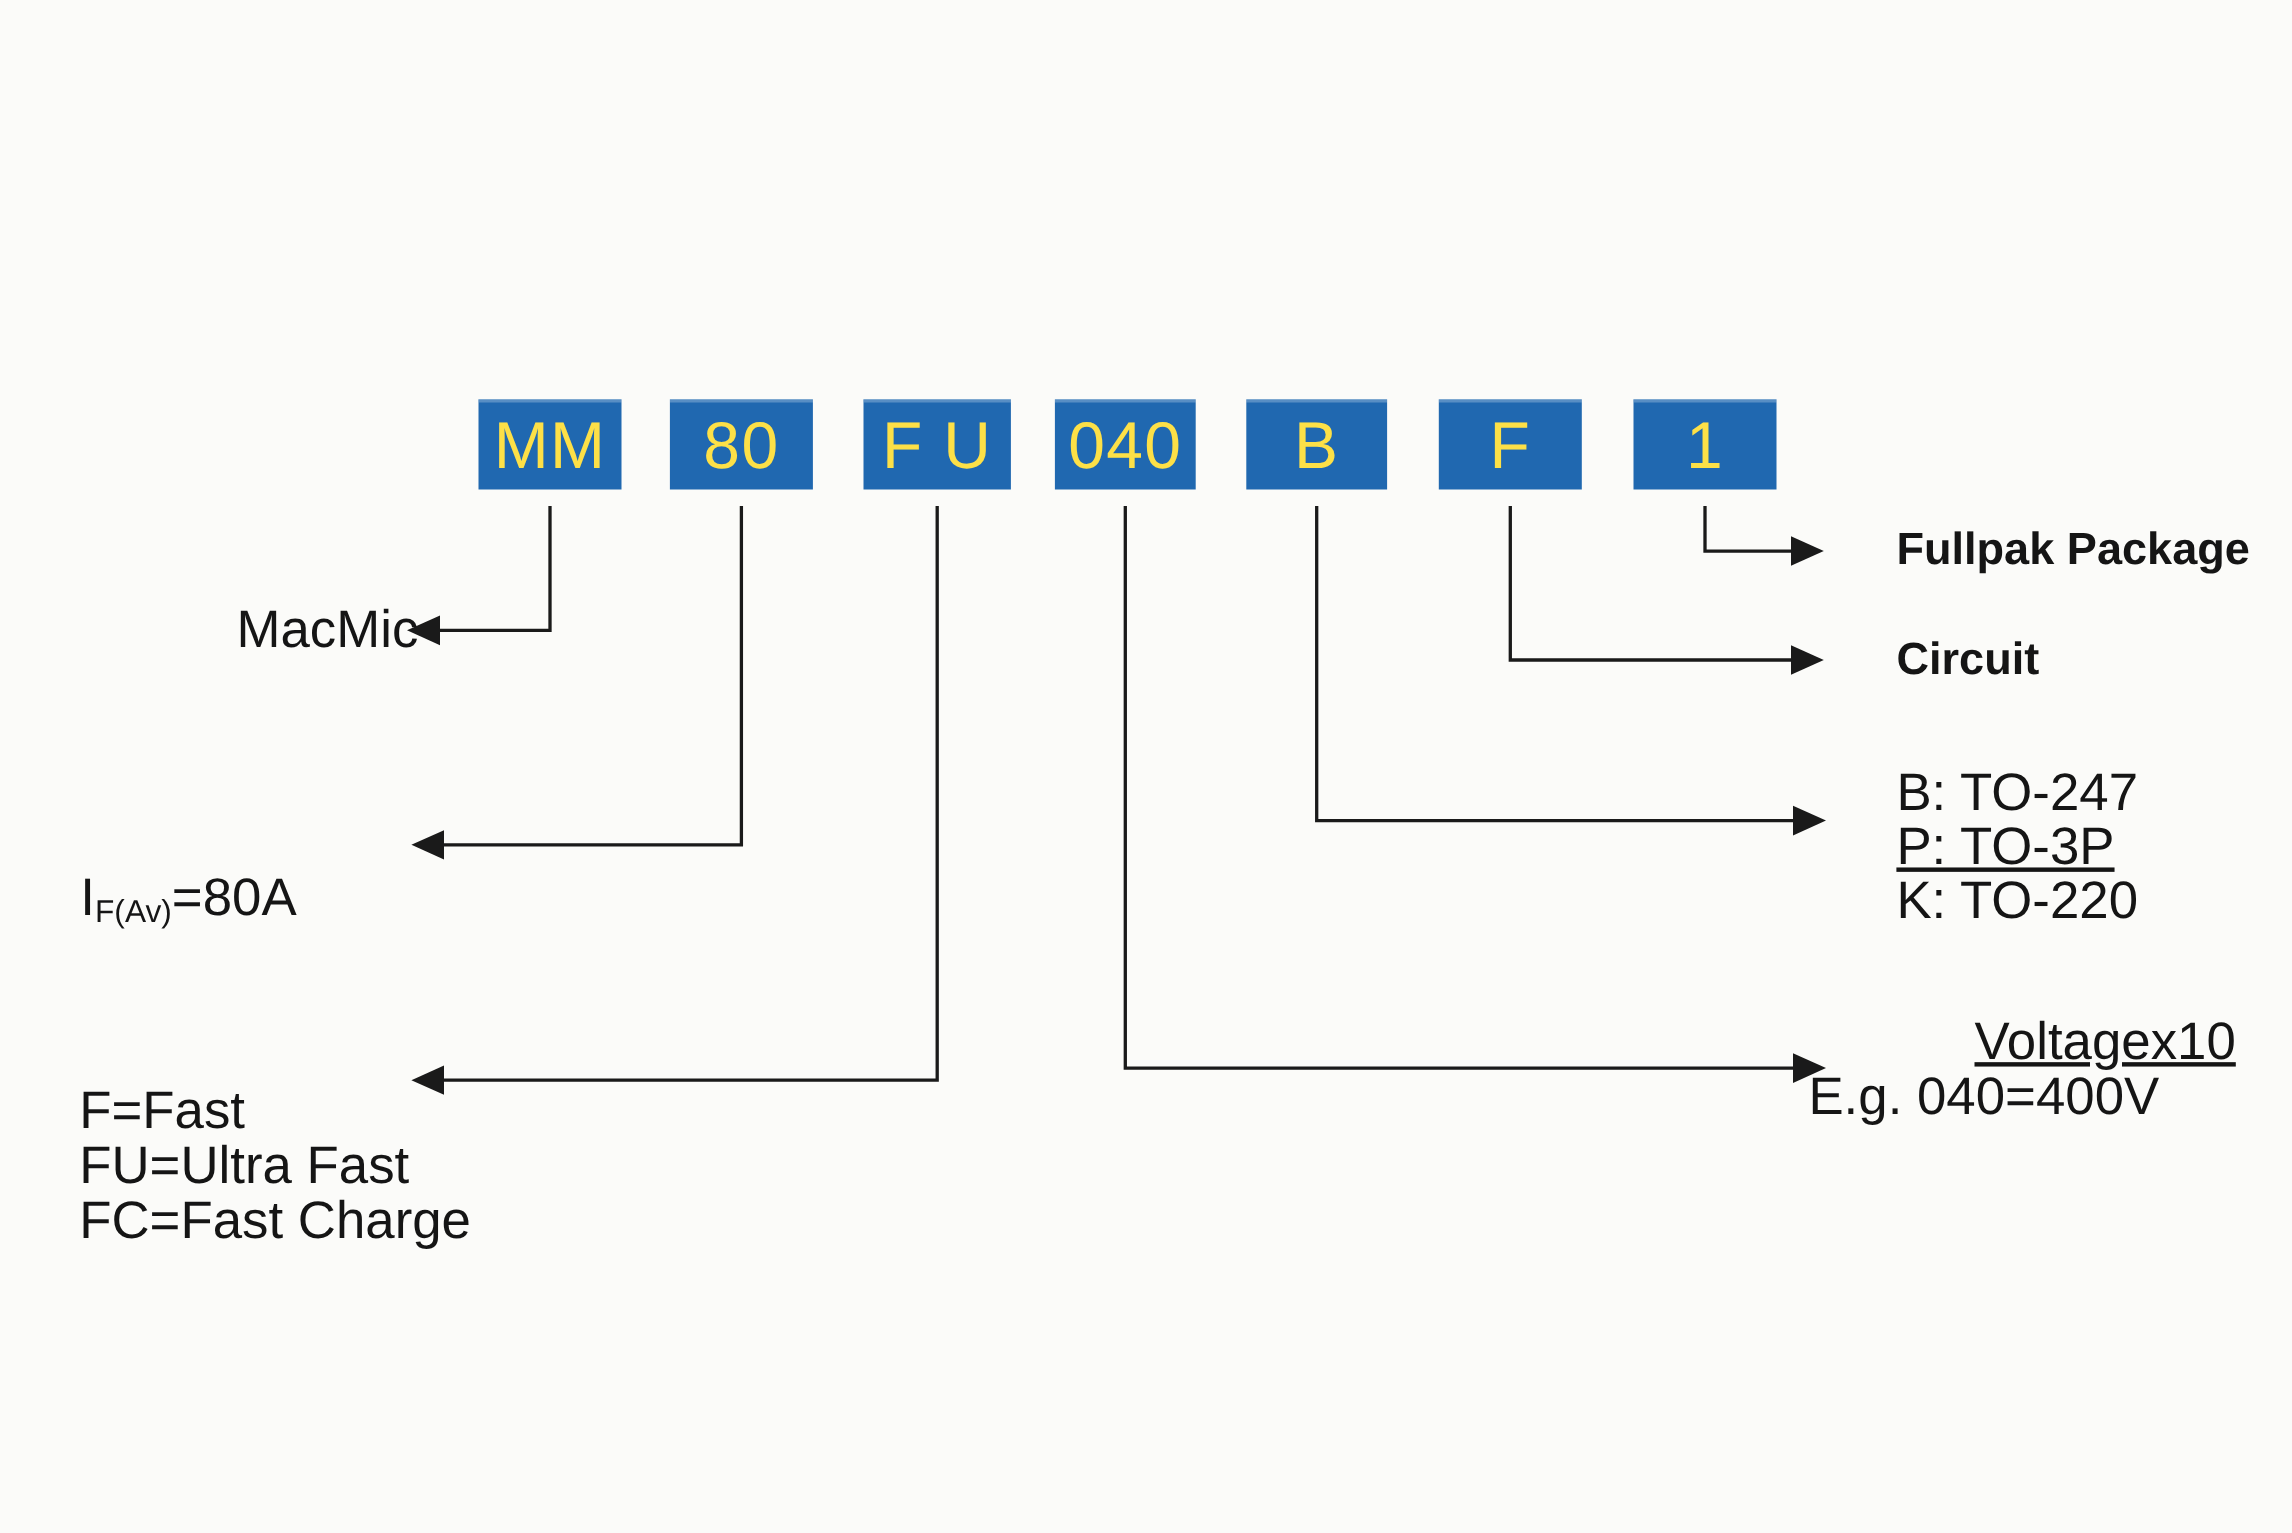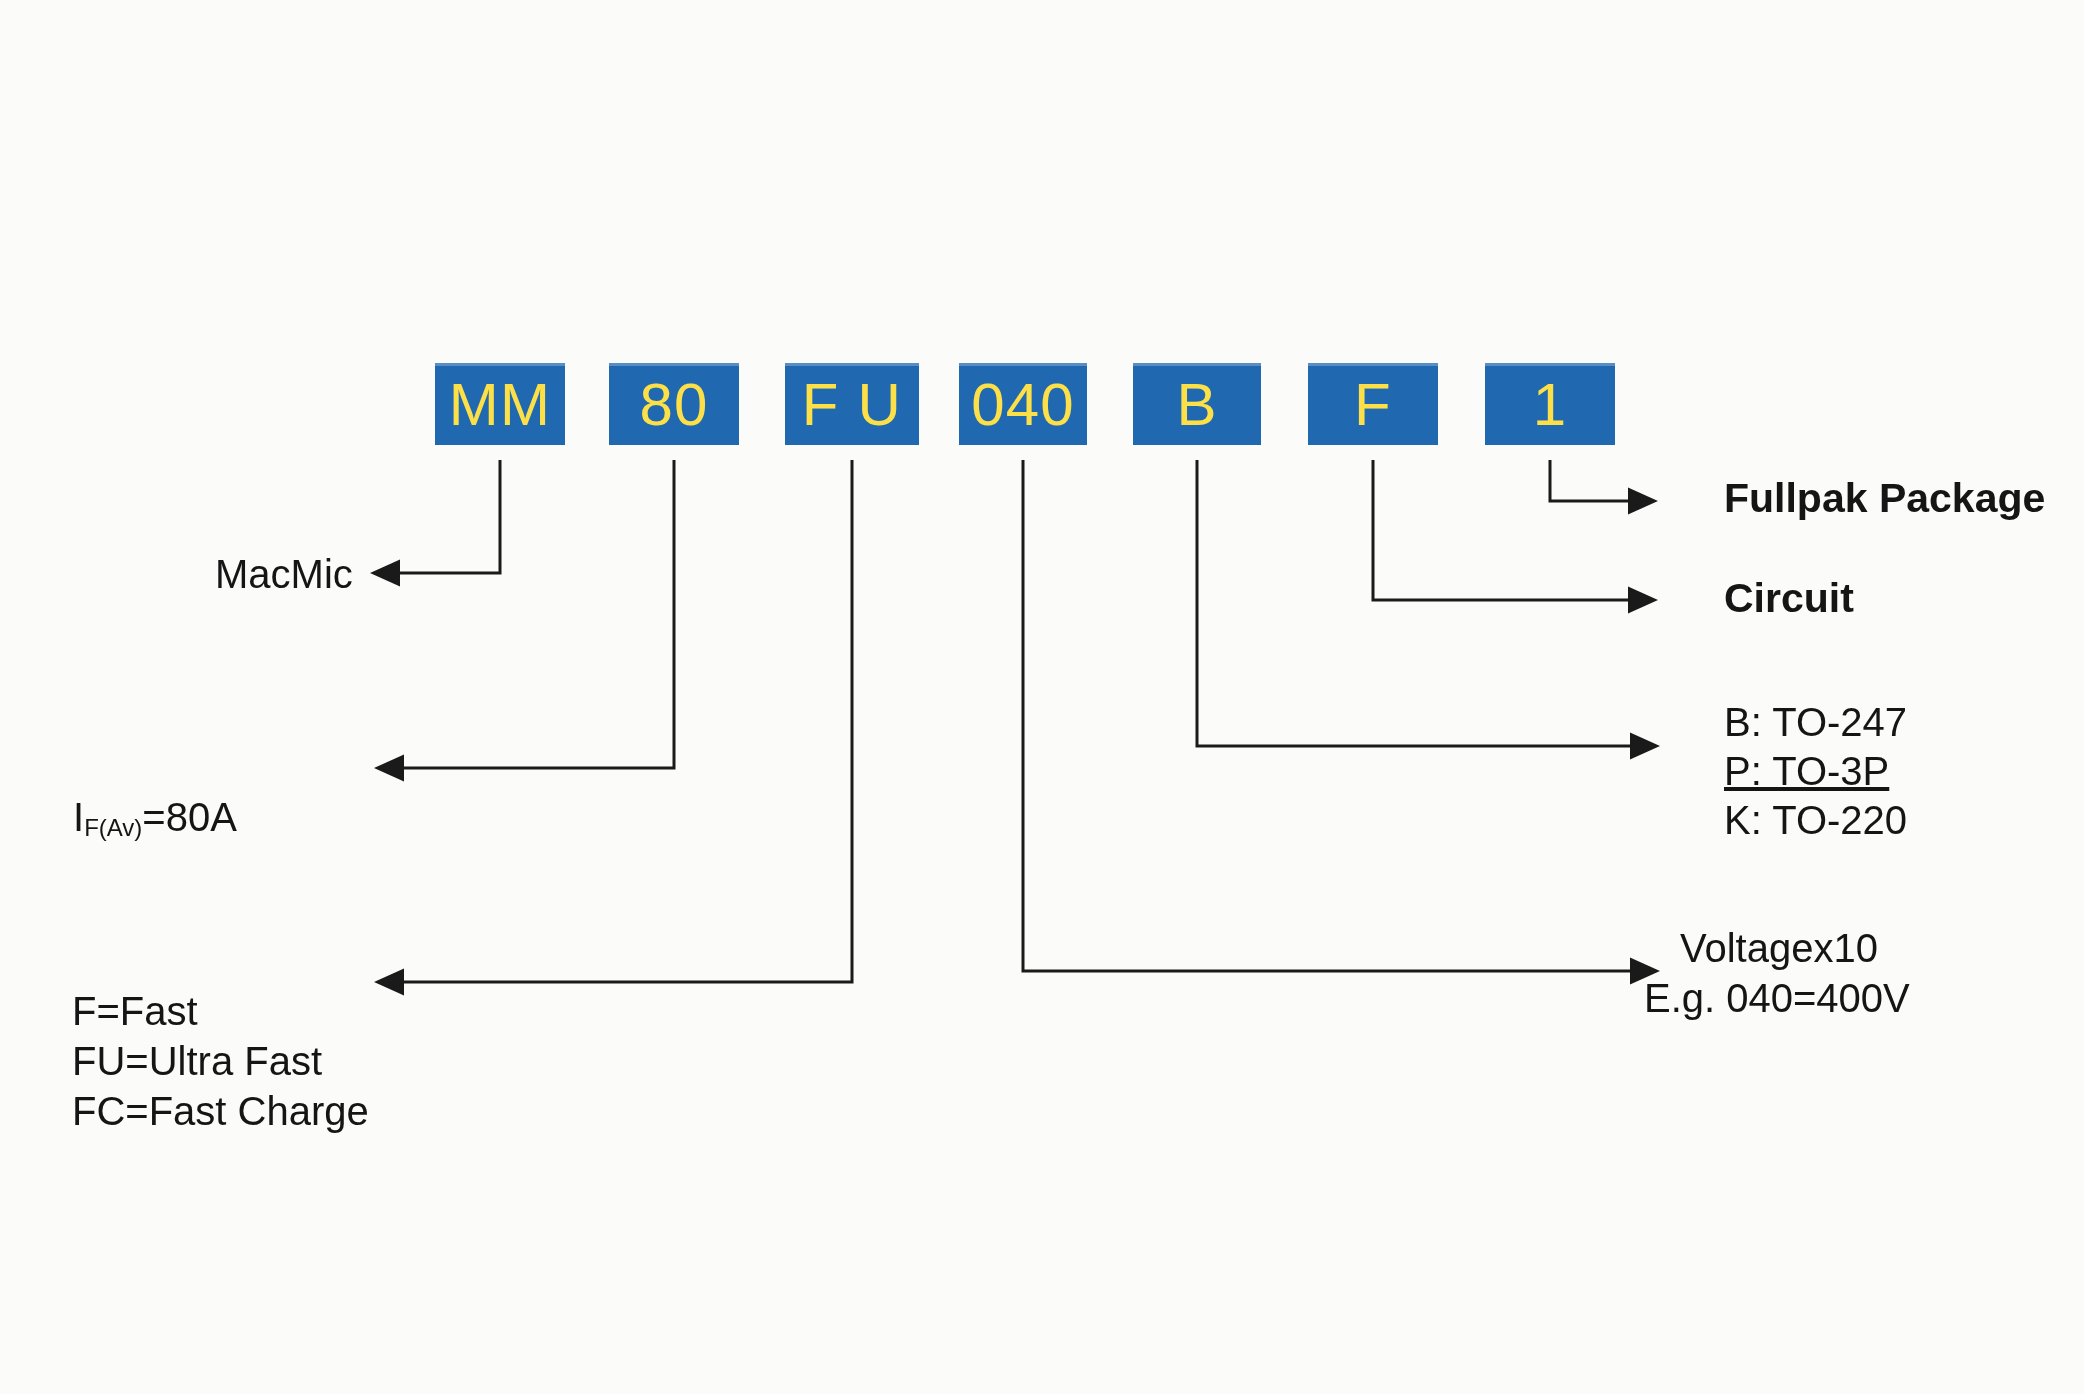--- a/index.html
+++ b/index.html
@@ -43,21 +43,21 @@
     font-weight:normal;
     font-size:60px;
     display:flex;
     align-items:center;
     justify-content:center;
     letter-spacing:0.02em;
     box-shadow:inset 0 3px 0 rgba(255,255,255,0.25);
   }
   .lbl{
     position:absolute;
-    font-size:40px;
+    font-size:48px;
     line-height:1.1;
     white-space:nowrap;
     transform:translateY(-50%);
   }
   .lbl.bold{
     font-weight:bold;
     font-size:41px;
   }
   .sub{
     font-size:0.60em;
@@ -103,16 +103,16 @@
   <div class="lbl" style="left:72px;top:1061px;">FU=Ultra Fast</div>
   <div class="lbl bold" style="left:1724px;top:499px;">Fullpak Package</div>
 
   <div class="lbl" style="left:72px;top:1111px;">FC=Fast Charge</div>
   <div class="lbl bold" style="left:1724px;top:599px;">Circuit</div>
 
   <div class="lbl" style="left:1724px;top:722px;">B: TO-247</div>
   <div class="lbl" style="left:1724px;top:771px;text-decoration:underline;">P: TO-3P</div>
   <div class="lbl" style="left:1724px;top:820px;">K: TO-220</div>
 
-  <div class="lbl" style="left:1680px;top:948px;">Voltagex10</div>
+  <div class="lbl" style="left:1795px;top:948px;text-decoration:underline;">Voltagex10</div>
   <div class="lbl" style="left:1644px;top:998px;">E.g. 040=400V</div>
 
 </div>
 
 </body></html>

